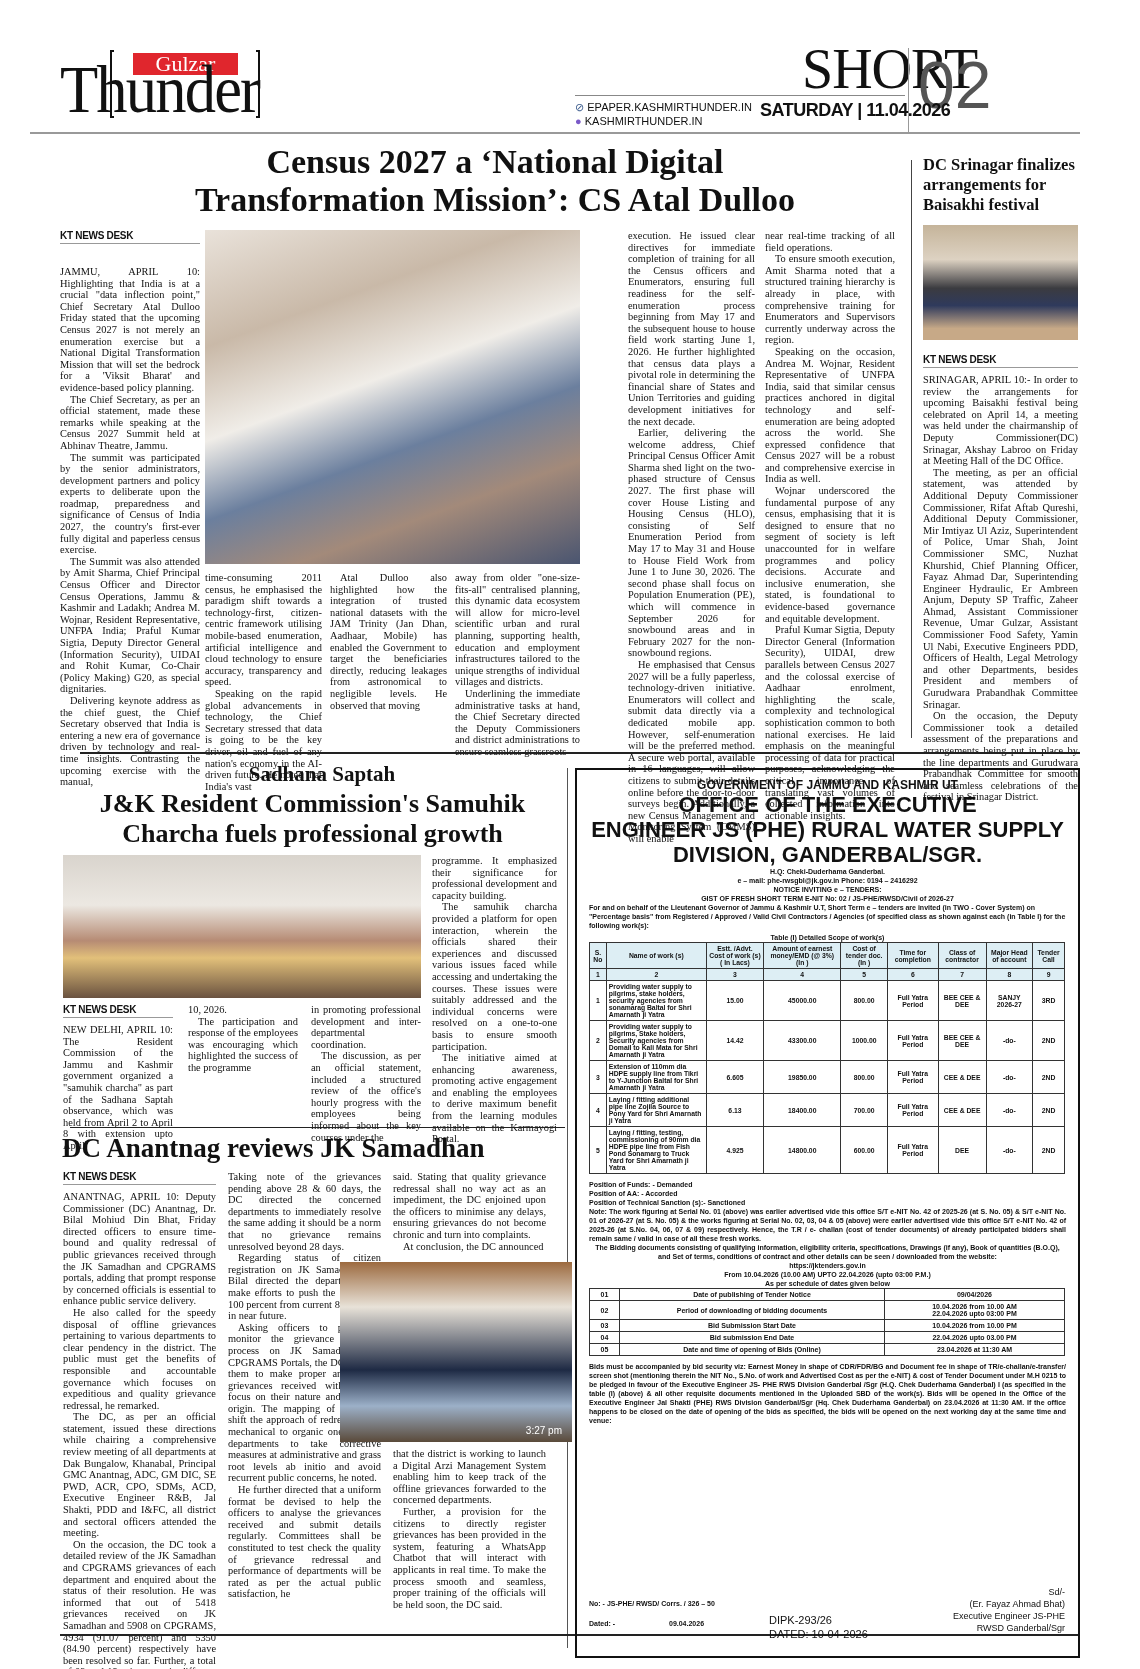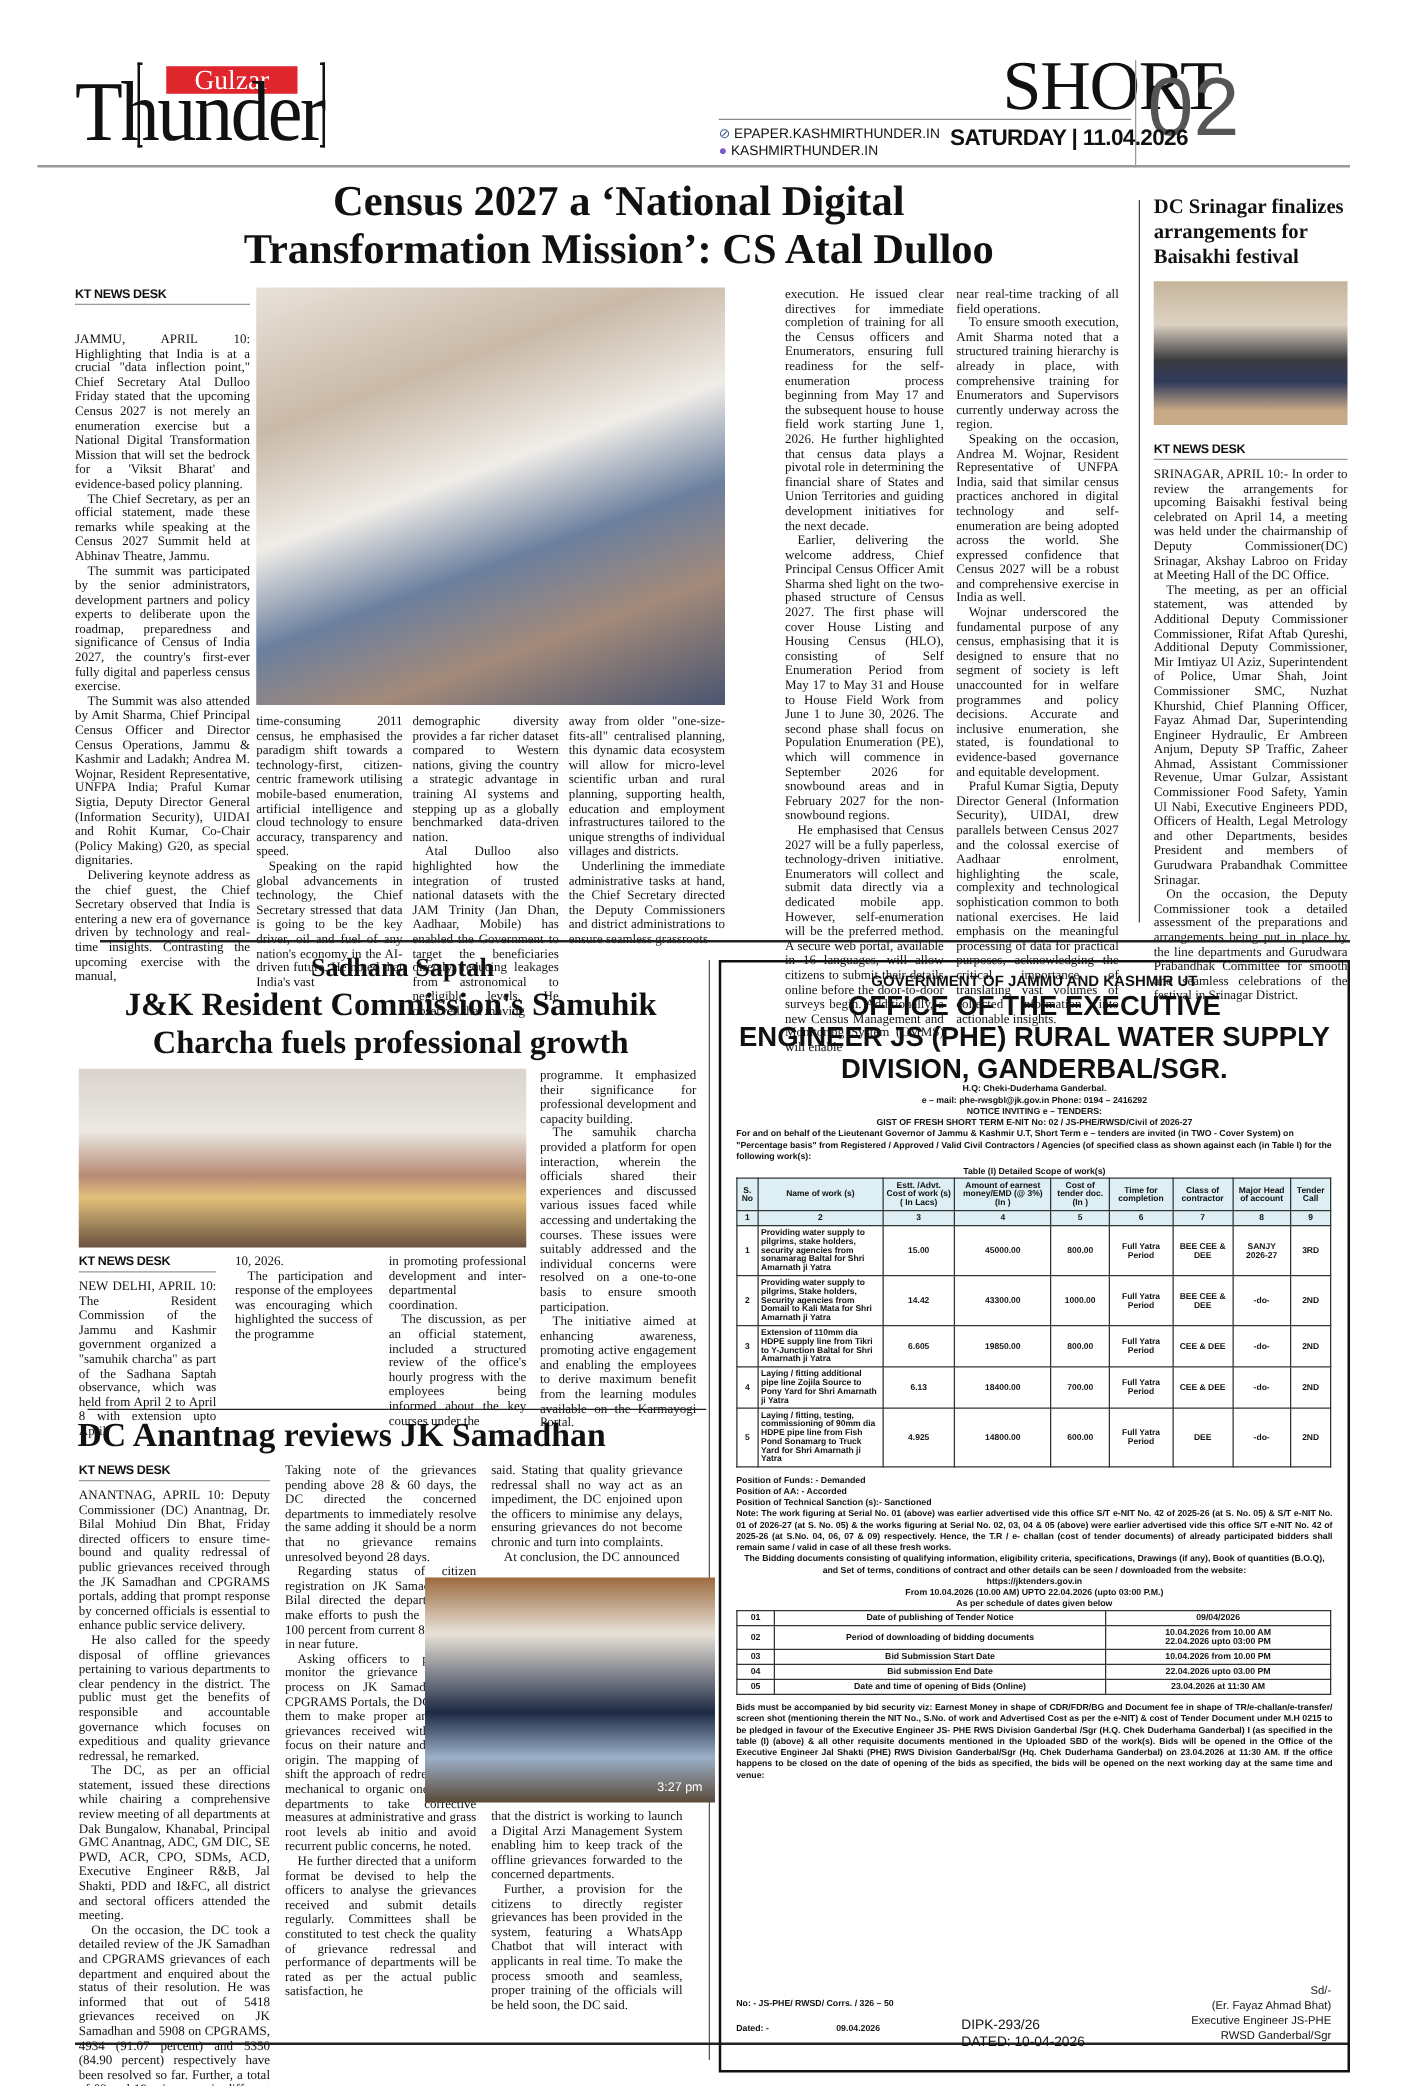--- a/index.html
+++ b/index.html
@@ -60,21 +60,20 @@
     <p>The Summit was also attended by Amit Sharma, Chief Principal Census Officer and Director Census Operations, Jammu &amp; Kashmir and Ladakh; Andrea M. Wojnar, Resident Representative, UNFPA India; Praful Kumar Sigtia, Deputy Director General (Information Security), UIDAI and Rohit Kumar, Co-Chair (Policy Making) G20, as special dignitaries.</p>
     <p>Delivering keynote address as the chief guest, the Chief Secretary observed that India is entering a new era of governance driven by technology and real-time insights. Contrasting the upcoming exercise with the manual,</p>
   </div>
 </div>
 <div class="photo" style="left:205px;top:230px;width:375px;height:334px;background:linear-gradient(160deg,#e9e2da 0%,#c9b9a8 25%,#f0ede8 45%,#6b7f9e 62%,#a38a7a 78%,#4a5570 100%)"></div>
 <div class="abs txt" style="left:205px;top:572px;width:117px">
     <p class="first">time-consuming 2011 census, he emphasised the paradigm shift towards a technology-first, citizen-centric framework utilising mobile-based enumeration, artificial intelligence and cloud technology to ensure accuracy, transparency and speed.</p>
     <p>Speaking on the rapid global advancements in technology, the Chief Secretary stressed that data is going to be the key driver, oil and fuel of any nation's economy in the AI-driven future. He noted that India's vast</p>
   </div>
 <div class="abs txt" style="left:330px;top:572px;width:117px">
-    <p class="first">demographic diversity provides a far richer dataset compared to Western nations, giving the country a strategic advantage in training AI systems and stepping up as a globally benchmarked data-driven nation.</p>
     <p>Atal Dulloo also highlighted how the integration of trusted national datasets with the JAM Trinity (Jan Dhan, Aadhaar, Mobile) has enabled the Government to target the beneficiaries directly, reducing leakages from astronomical to negligible levels. He observed that moving</p>
   </div>
 <div class="abs txt" style="left:455px;top:572px;width:125px">
     <p class="first">away from older "one-size-fits-all" centralised planning, this dynamic data ecosystem will allow for micro-level scientific urban and rural planning, supporting health, education and employment infrastructures tailored to the unique strengths of individual villages and districts.</p>
     <p>Underlining the immediate administrative tasks at hand, the Chief Secretary directed the Deputy Commissioners and district administrations to ensure seamless grassroots</p>
   </div>
 <div class="abs txt" style="left:628px;top:230px;width:127px">
     <p class="first">execution. He issued clear directives for immediate completion of training for all the Census officers and Enumerators, ensuring full readiness for the self-enumeration process beginning from May 17 and the subsequent house to house field work starting June 1, 2026. He further highlighted that census data plays a pivotal role in determining the financial share of States and Union Territories and guiding development initiatives for the next decade.</p>
     <p>Earlier, delivering the welcome address, Chief Principal Census Officer Amit Sharma shed light on the two-phased structure of Census 2027. The first phase will cover House Listing and Housing Census (HLO), consisting of Self Enumeration Period from May 17 to May 31 and House to House Field Work from June 1 to June 30, 2026. The second phase shall focus on Population Enumeration (PE), which will commence in September 2026 for snowbound areas and in February 2027 for the non-snowbound regions.</p>
     <p>He emphasised that Census 2027 will be a fully paperless, technology-driven initiative. Enumerators will collect and submit data directly via a dedicated mobile app. However, self-enumeration will be the preferred method. A secure web portal, available in 16 languages, will allow citizens to submit their details online before the door-to-door surveys begin. Additionally, a new Census Management and Monitoring System (CMMS) will enable</p>

